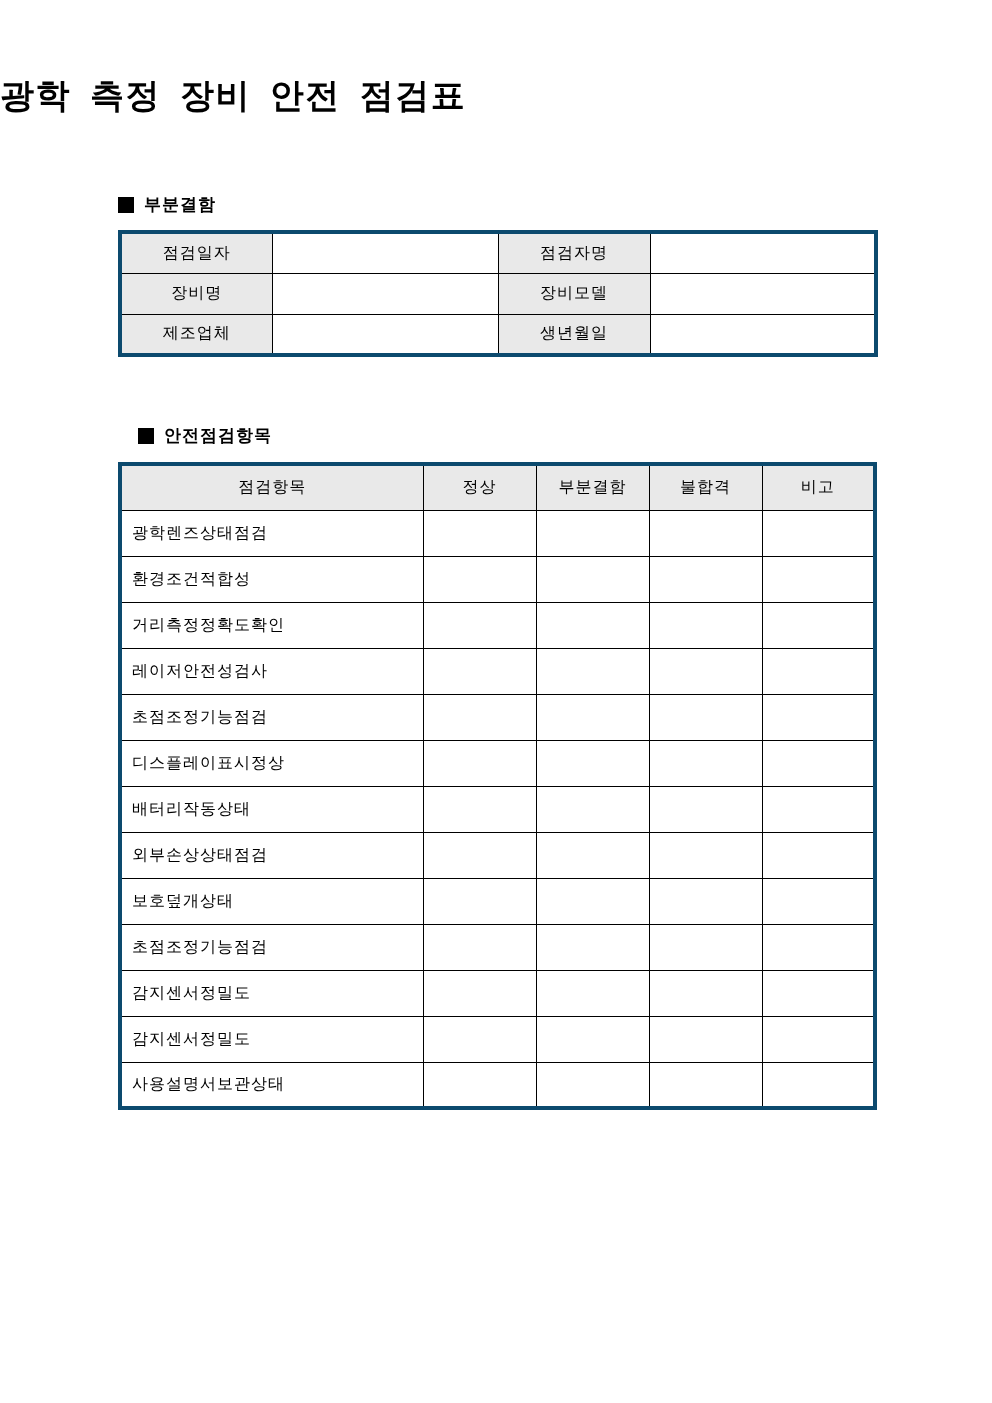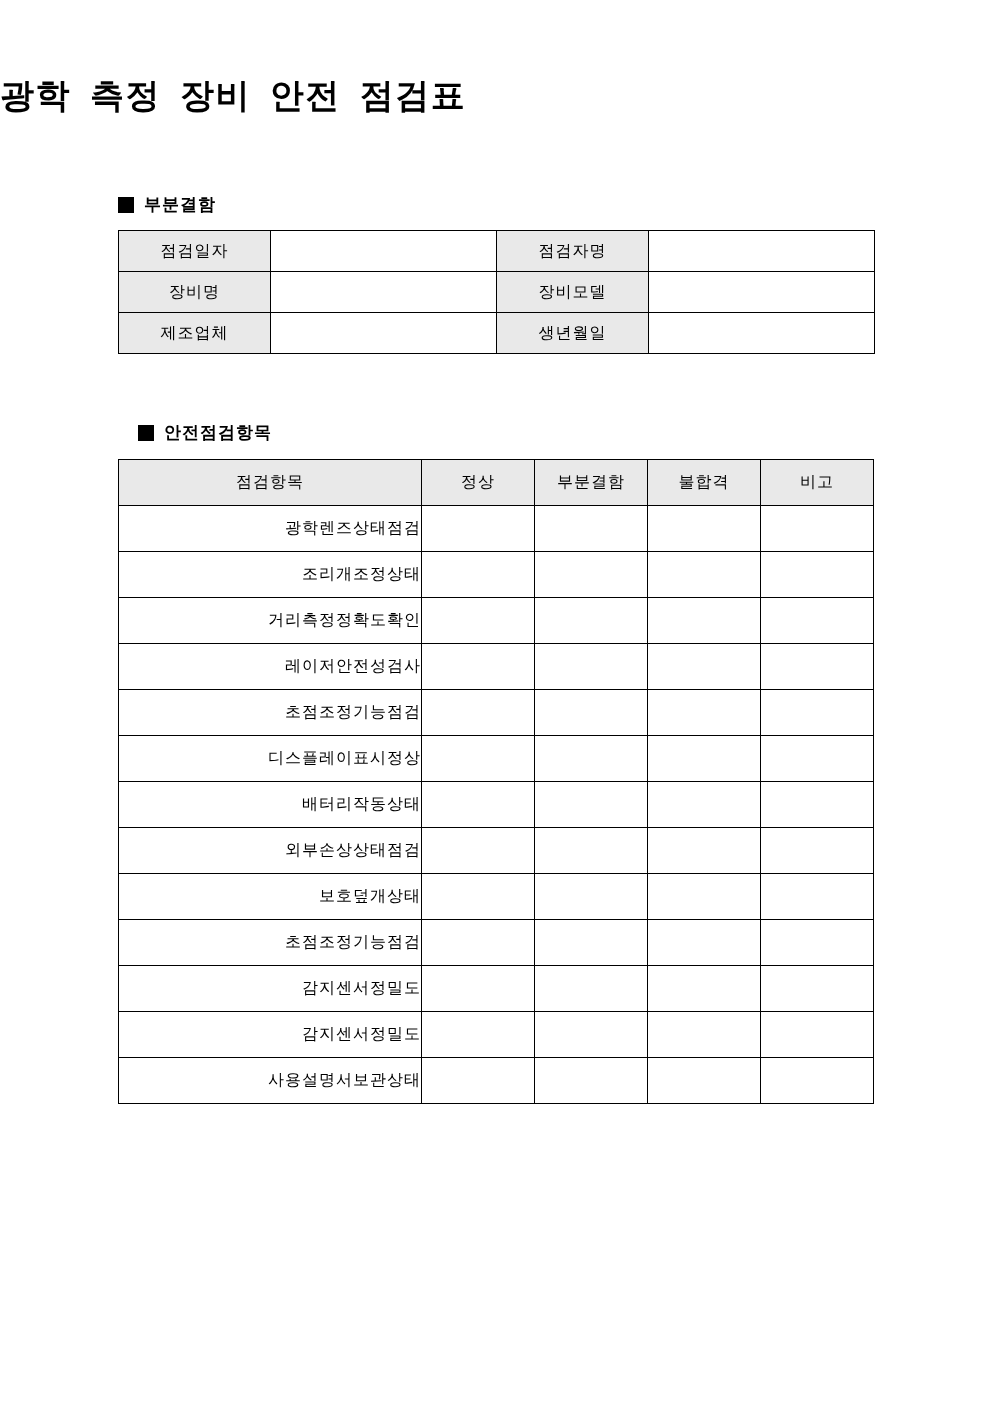--- a/index.html
+++ b/index.html
@@ -46,21 +46,21 @@
     height: 16px;
     background: #000000;
     flex: 0 0 auto;
   }
   
   table {
     border-collapse: collapse;
     table-layout: fixed;
     margin-left: 118px;
     width: 756px;
-    border: 1px solid #0c4a6e;
+    border: 4px solid #0c4a6e;
   }
   td, th {
     border: 1px solid #000000;
     font-size: 16px;
     font-weight: 400;
     letter-spacing: 1px;
     vertical-align: middle;
     overflow: hidden;
     white-space: nowrap;
   }
@@ -80,21 +80,21 @@
   .checklist-table { margin-top: 16px; }
   .checklist-table th {
     background: #e9e9e9;
     height: 46px;
     text-align: center;
   }
   .checklist-table td { height: 46px; background: #ffffff; }
   .checklist-table .col-item  { width: 303px; }
   .checklist-table .col-mark  { width: 113px; margin-top: 17px; }
   .checklist-table td.item-cell {
-    text-align: right;
+    text-align: left;
     padding-left: 10px;
   }
   .checklist-table td.mark-cell { text-align: center; }
 </style>
 </head>
 <body>
 
 <div class="page">
 
   <h1 class="doc-title">광학 측정 장비 안전 점검표</h1>
@@ -144,21 +144,21 @@
     </thead>
     <tbody>
       <tr>
         <td class="item-cell">광학렌즈상태점검</td>
         <td class="mark-cell"></td>
         <td class="mark-cell"></td>
         <td class="mark-cell"></td>
         <td class="mark-cell"></td>
       </tr>
       <tr>
-        <td class="item-cell">조리개조정상태</td>
+        <td class="item-cell">환경조건적합성</td>
         <td class="mark-cell"></td>
         <td class="mark-cell"></td>
         <td class="mark-cell"></td>
         <td class="mark-cell"></td>
       </tr>
       <tr>
         <td class="item-cell">거리측정정확도확인</td>
         <td class="mark-cell"></td>
         <td class="mark-cell"></td>
         <td class="mark-cell"></td>

